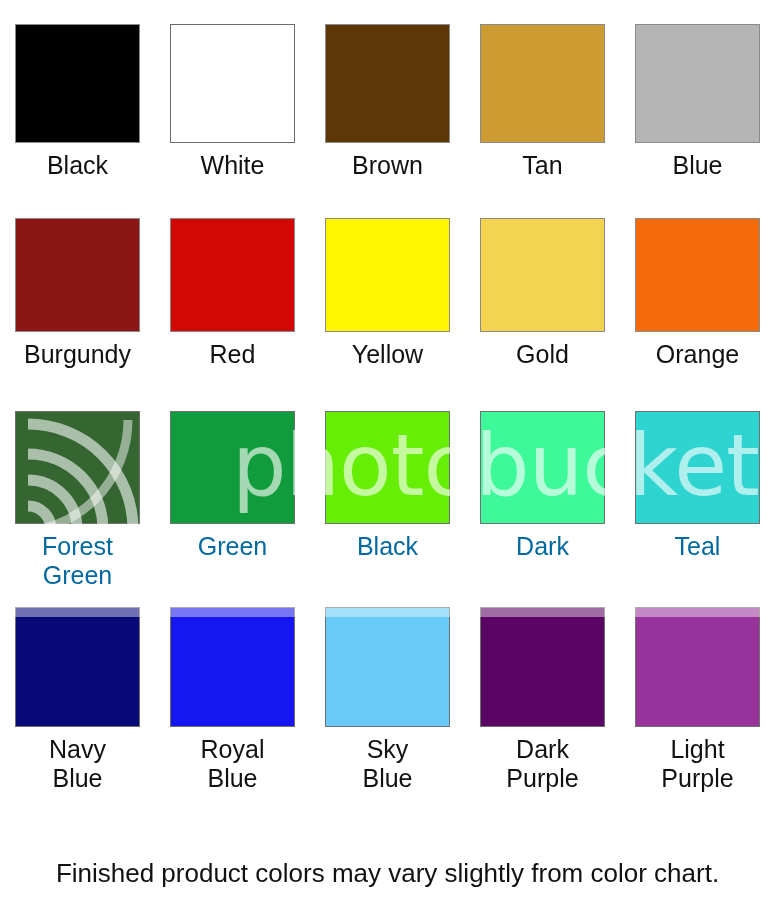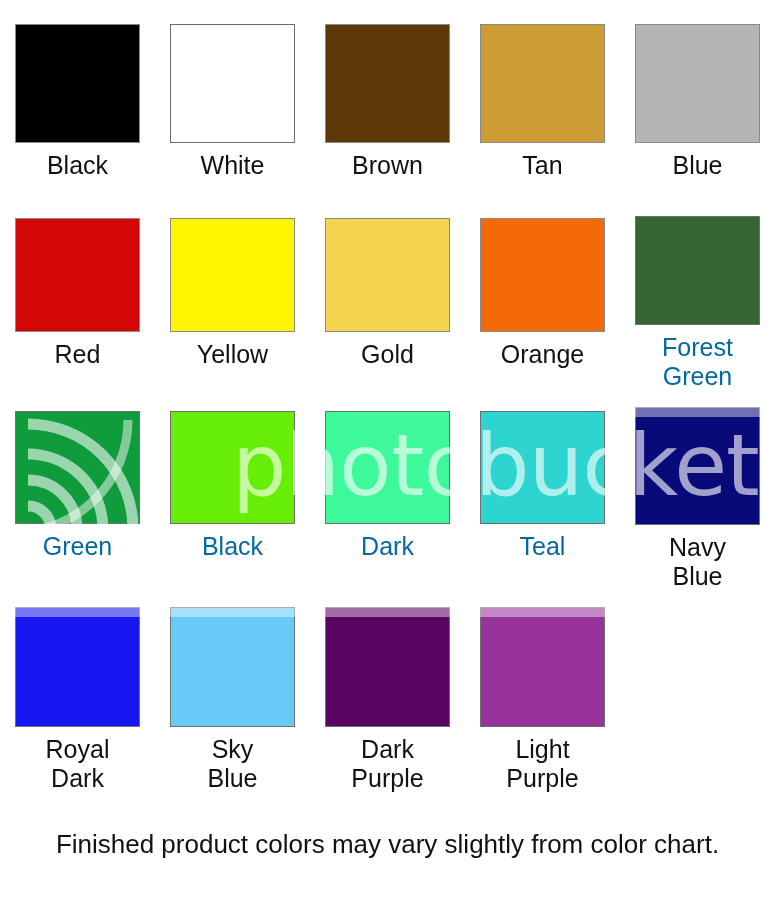--- a/index.html
+++ b/index.html
@@ -107,21 +107,21 @@
   .footer {
     position: absolute;
     left: 0;
     top: 826px;
     width: 775px;
     text-align: center;
     color: #111111;
     font-size: 26px;
     line-height: 36px;
   }
-  .footer div { white-space: nowrap; }
+  .footer div { white-space: nowrap; margin-top: 29px; }
 </style>
 </head>
 <body>
 
 <div id="chart">
 
   <div class="grid">
 
     <div class="cell row1">
       <div class="swatch" style="background: rgb(0, 0, 0); border-color: rgb(138, 138, 138);"></div>
@@ -138,20 +138,24 @@
     <div class="cell row1">
       <div class="swatch" style="background: rgb(204, 156, 51); border-color: rgb(138, 138, 138);"></div>
       <div class="label">Tan</div>
     </div>
     <div class="cell row1">
       <div class="swatch" style="background: rgb(181, 181, 181); border-color: rgb(138, 138, 138);"></div>
       <div class="label">Blue</div>
     </div>
 
     <div class="cell row2">
+      <div class="swatch" style="background: rgb(139, 20, 20); border-color: rgb(138, 138, 138);"></div>
+      <div class="label">Burgundy</div>
+    </div>
+    <div class="cell row2">
       <div class="swatch" style="background: rgb(212, 7, 7); border-color: rgb(138, 138, 138);"></div>
       <div class="label">Red</div>
     </div>
     <div class="cell row2">
       <div class="swatch" style="background: rgb(255, 245, 0); border-color: rgb(138, 138, 138);"></div>
       <div class="label">Yellow</div>
     </div>
     <div class="cell row2">
       <div class="swatch" style="background: rgb(244, 211, 78); border-color: rgb(138, 138, 138);"></div>
       <div class="label">Gold</div>
@@ -188,21 +192,21 @@
         <div class="wm-band"></div>
       </div>
       <div class="label">Navy
 Blue</div>
     </div>
     <div class="cell row4">
       <div class="swatch" style="background: rgb(22, 22, 240); border-color: rgb(111, 111, 111);">
         <div class="wm-band"></div>
       </div>
       <div class="label">Royal
-Dark</div>
+Blue</div>
     </div>
     <div class="cell row4">
       <div class="swatch" style="background: rgb(104, 202, 247); border-color: rgb(111, 111, 111);">
         <div class="wm-band"></div>
       </div>
       <div class="label">Sky
 Blue</div>
     </div>
     <div class="cell row4">
       <div class="swatch" style="background: rgb(90, 5, 99); border-color: rgb(111, 111, 111);">

